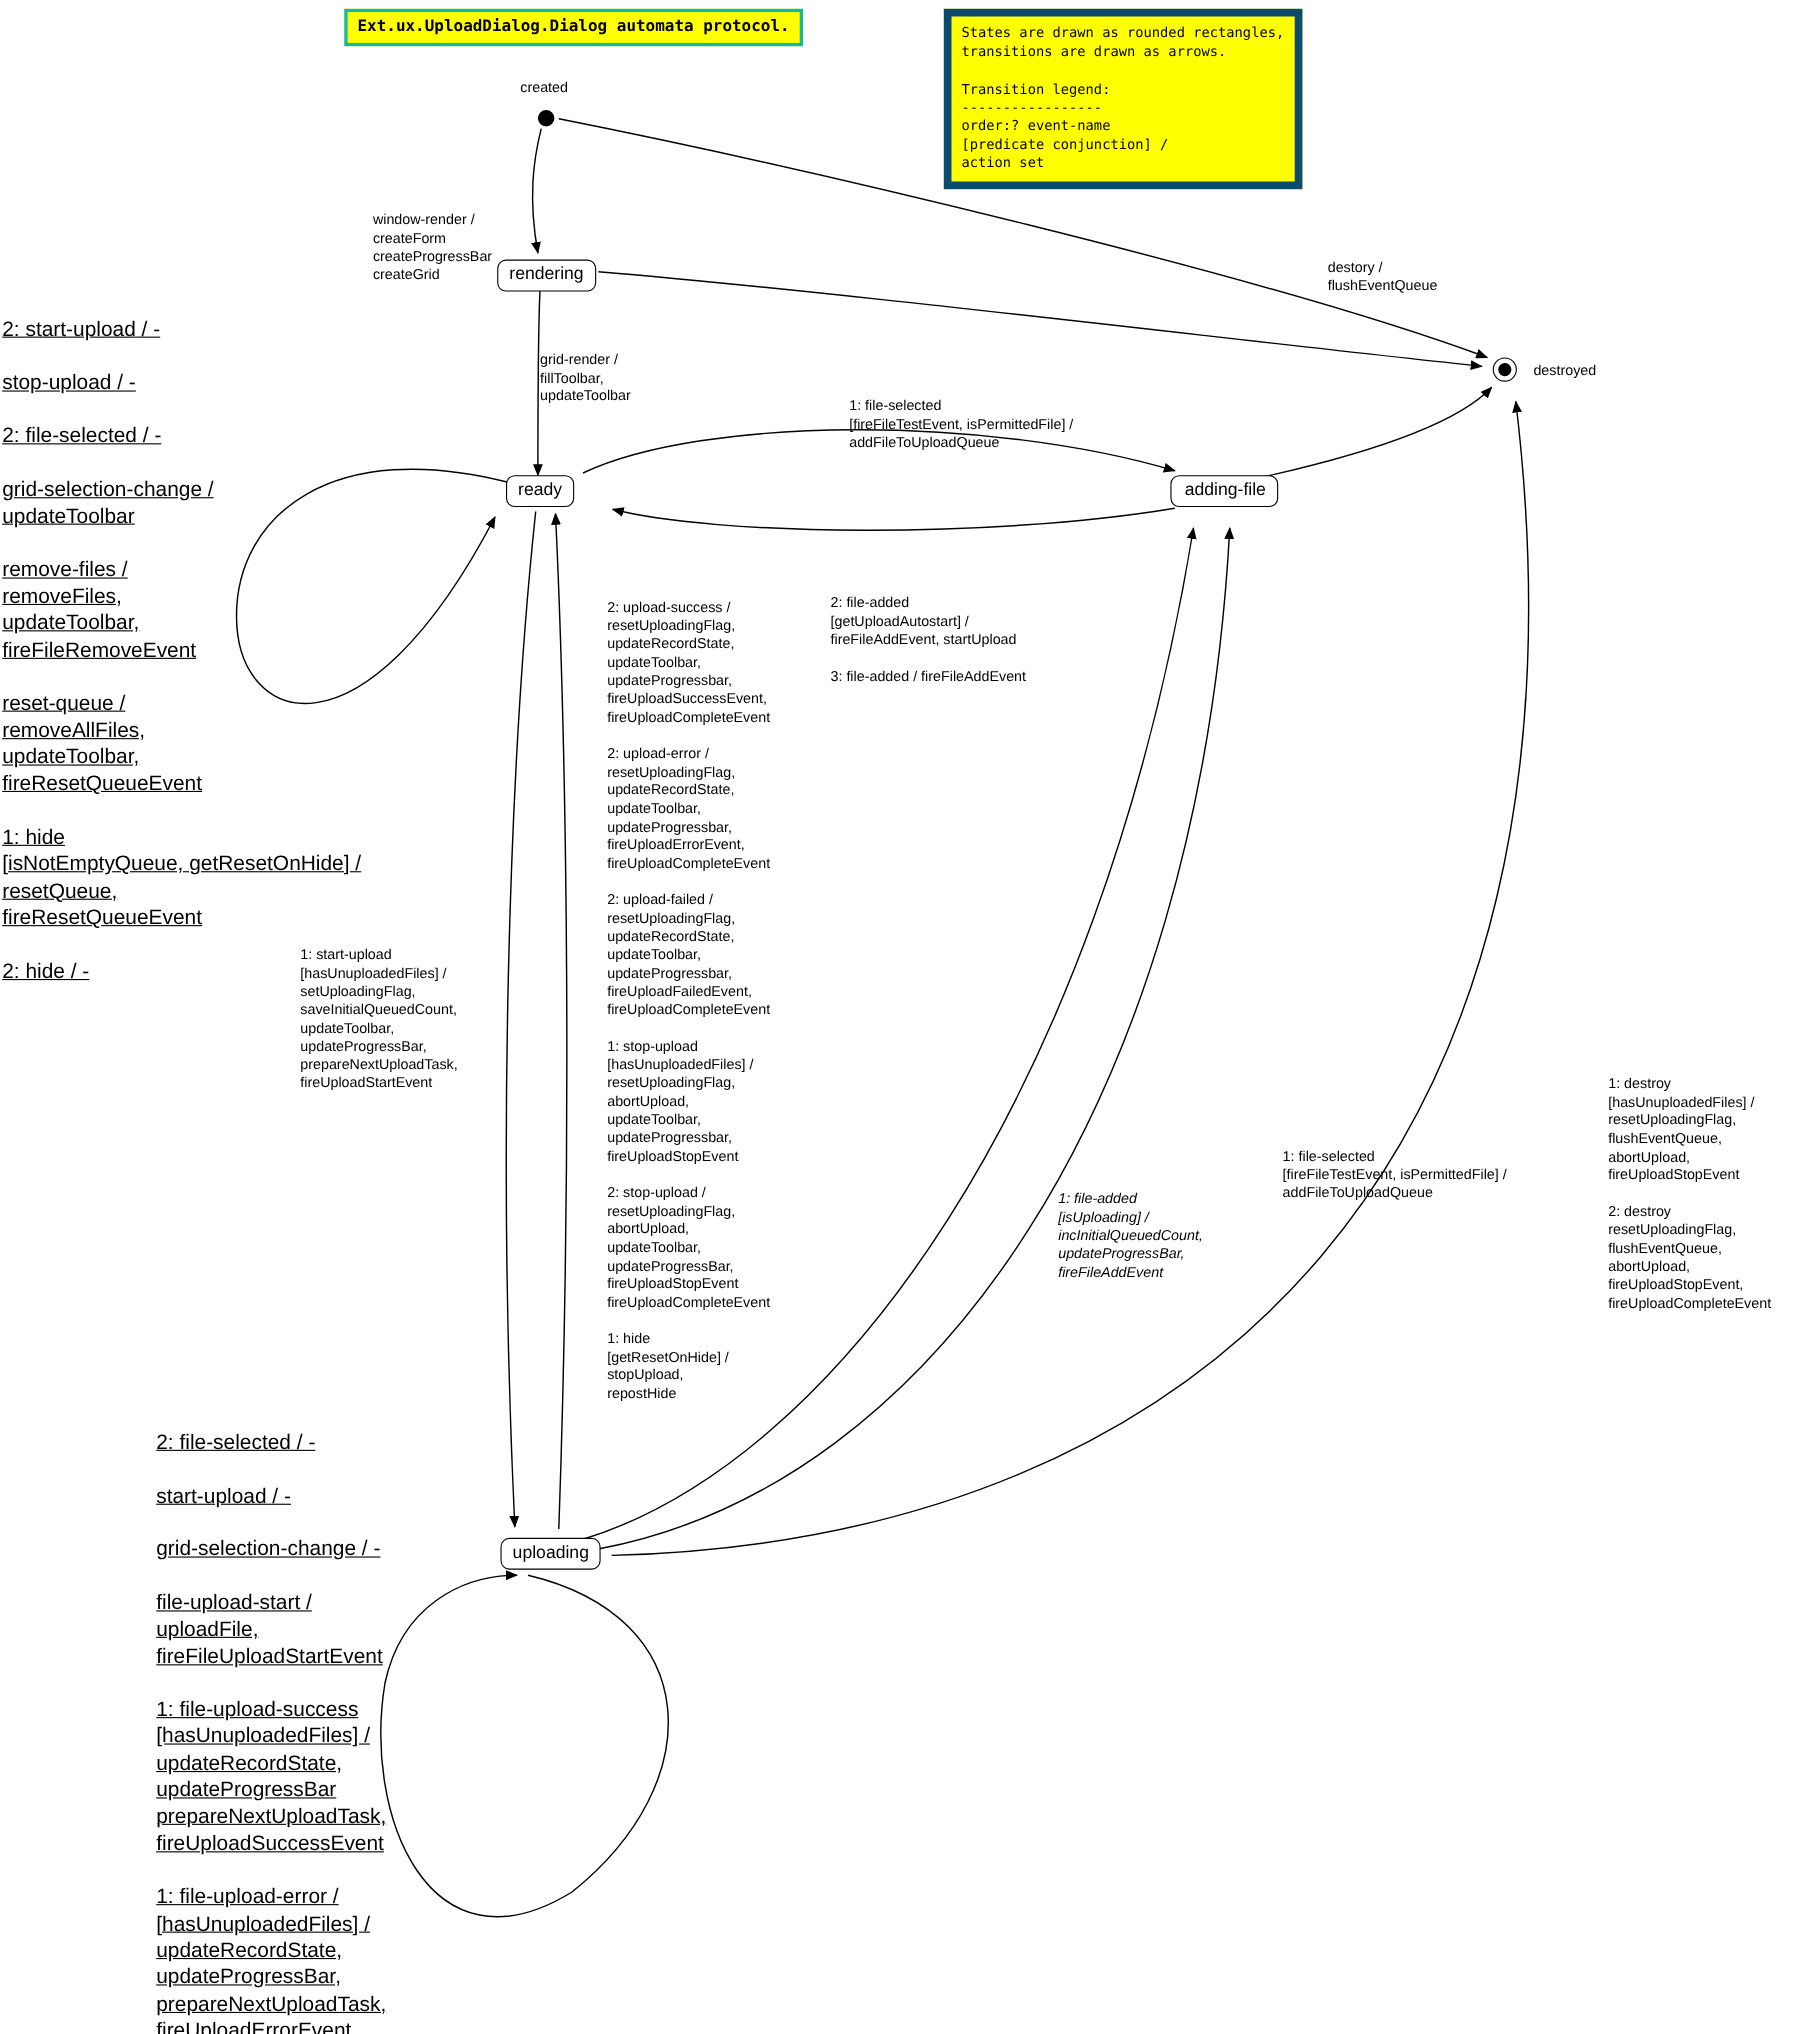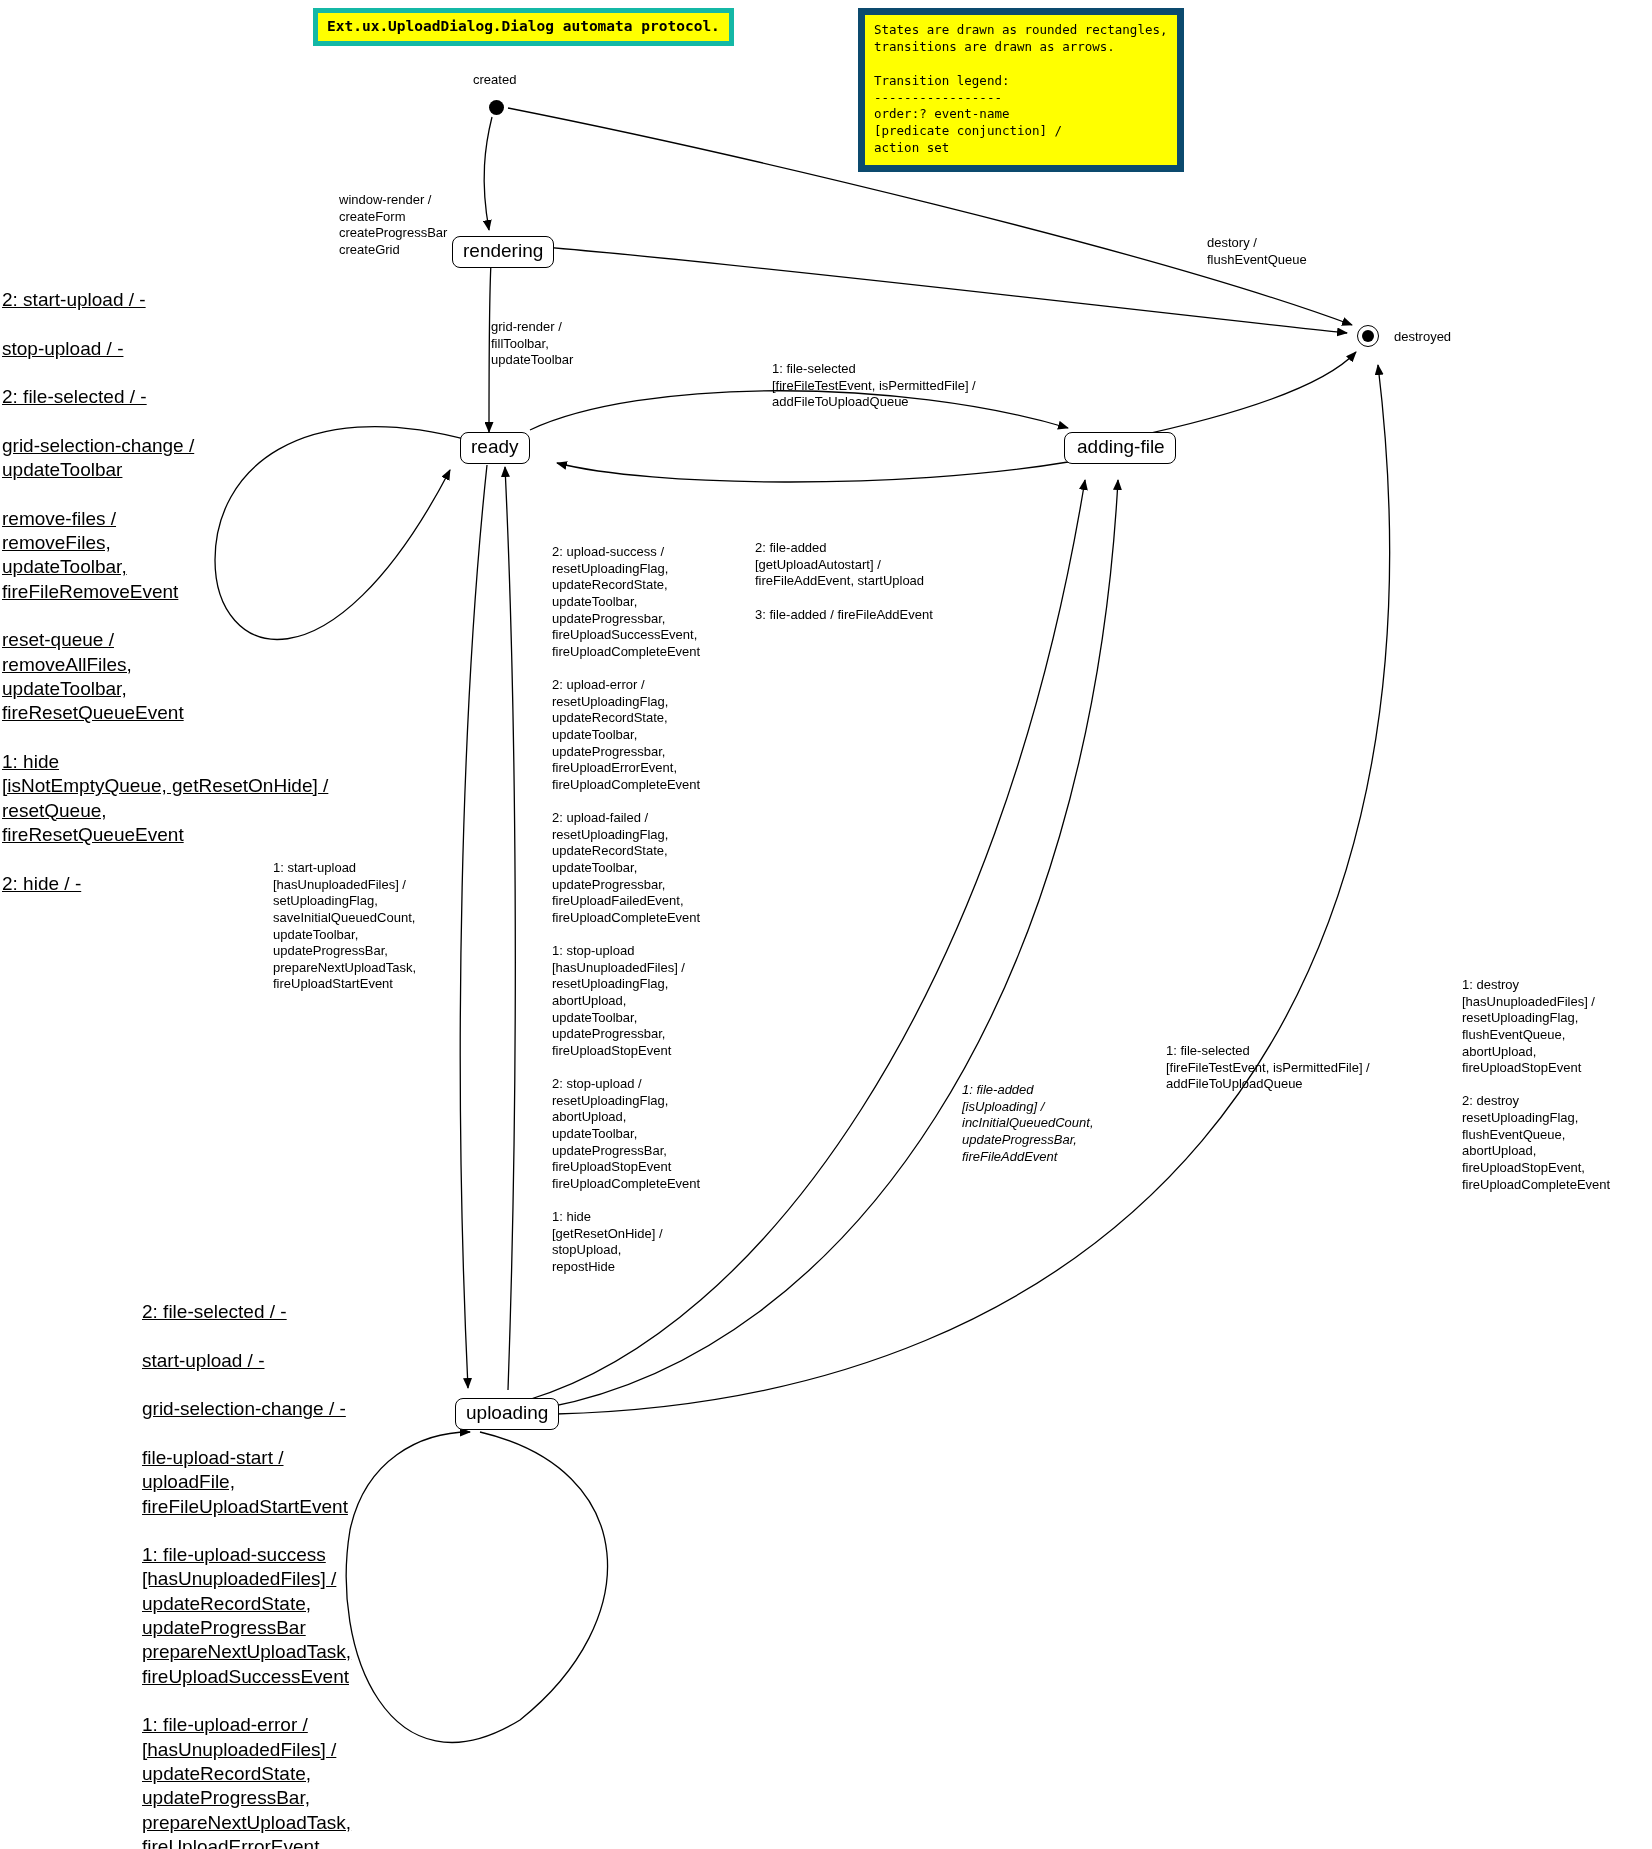--- a/index.html
+++ b/index.html
@@ -21,21 +21,21 @@
     position: absolute;
     left: 0;
     top: 0;
     width: 1652px;
     height: 1849px;
     pointer-events: none;
   }
   .title-box {
     position: absolute;
     background: #ffff00;
-    border: 5px solid #14b8a6;
+    border: 3px solid #14b8a6;
     font-family: "DejaVu Sans Mono", monospace;
     font-weight: bold;
     font-size: 14.5px;
     padding: 5px 9px 6px 9px;
     white-space: nowrap;
     line-height: 1.2;
   }
   .legend-box {
     position: absolute;
     background: #ffff00;
@@ -44,21 +44,21 @@
     font-size: 12.5px;
     padding: 7px 9px 8px 9px;
     white-space: pre;
     line-height: 1.35;
   }
   .state {
     position: absolute;
     border: 1px solid #000000;
     border-radius: 8px;
     background: #ffffff;
-    font-size: 19px;
+    font-size: 16px;
     text-align: center;
     padding: 4px 10px 5px 10px;
     white-space: nowrap;
     line-height: 1.1;
   }
   .pseudo-label {
     position: absolute;
     font-size: 13px;
     white-space: nowrap;
   }

